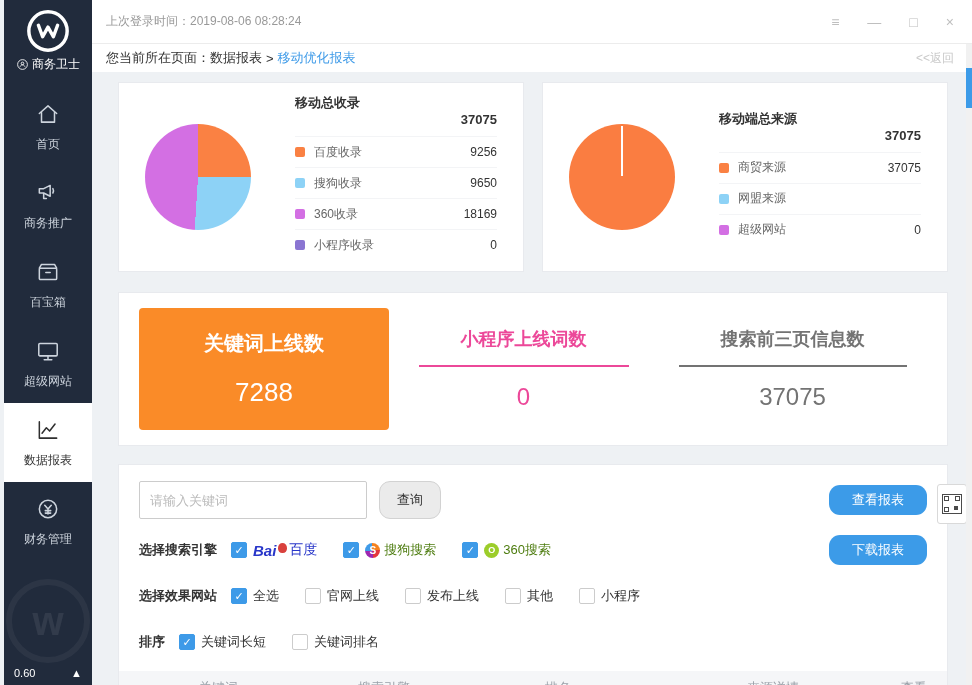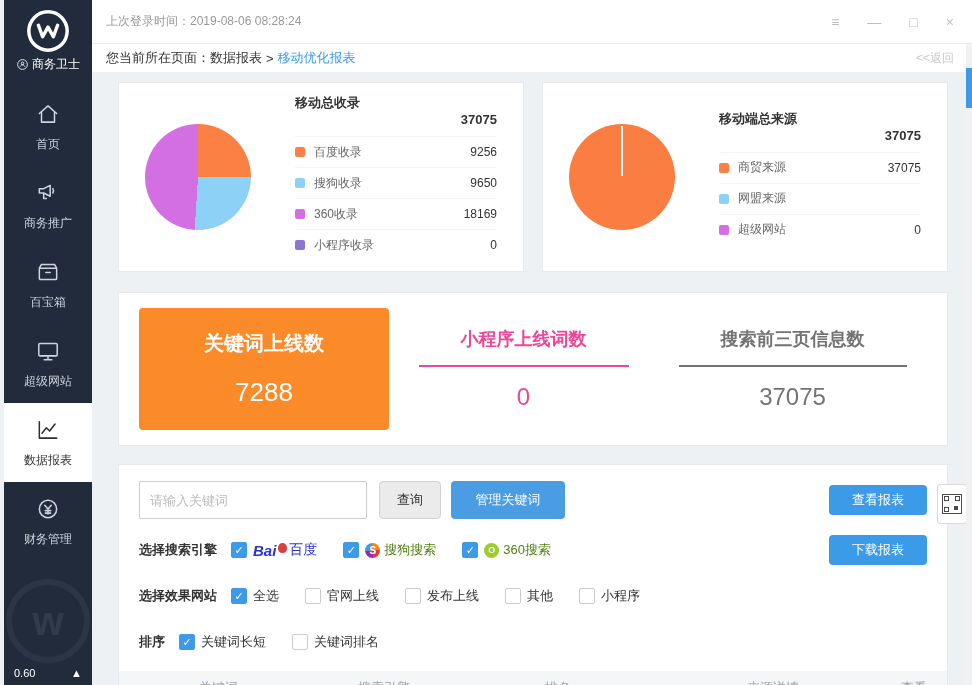--- a/index.html
+++ b/index.html
@@ -58,21 +58,21 @@
   .stat .label { display:inline-block; font-size:18px; font-weight:bold; padding:0 42px 14px; border-bottom:2px solid; }
   .stat .value { font-size:24px; margin-top:16px; }
   .stat.red { color:#ec4899; }
   .stat.blue { color:#737373; }
 
   
   .filter-card { margin-top:18px; padding:16px 20px 0; height:222px; overflow:hidden; }
   .filter-top { display:flex; align-items:center; }
   .kw-input { width:228px; height:38px; border:1px solid #ccc; border-radius:2px; padding:0 10px; font-size:13px; color:#333; font-family:inherit; }
   .kw-input::placeholder { color:#bbb; }
-  .btn { font-family:inherit; font-size:13px; cursor:pointer; border-radius:4px; }
+  .btn { font-family:inherit; font-size:13px; cursor:pointer; border-radius:11px; }
   .btn-query { width:62px; height:38px; background:#ebebeb; border:1px solid #d2d2d2; color:#333; margin-left:12px; }
   .btn-manage { width:114px; height:38px; background:#4a9de3; border:none; color:#fff; margin-left:10px; }
   .btn-right { margin-left:auto; width:98px; height:30px; background:#3c9be8; border:none; color:#fff; }
   .filter-row { display:flex; align-items:center; margin-top:16px; font-size:13px; min-height:30px; }
   .row-label { font-weight:bold; margin-right:14px; }
   .cb-item { display:flex; align-items:center; margin-right:26px; cursor:pointer; }
   .cb { width:16px; height:16px; border:1px solid #ccc; border-radius:2px; background:#fff; display:inline-flex; align-items:center; justify-content:center; margin-right:6px; flex-shrink:0; }
   .cb.checked { background:#3d9ae8; border-color:#3d9ae8; }
   .cb.checked::after { content:"\2713"; color:#fff; font-size:11px; font-weight:bold; }
   .bd-prefix { color:#2836c9; font-weight:bold; font-style:italic; font-size:15px; }
@@ -260,21 +260,20 @@
       <div class="stat blue">
         <div class="label">搜索前三页信息数</div>
         <div class="value">37075</div>
       </div>
     </div>
 
     <div class="card filter-card">
       <div class="filter-top">
         <input class="kw-input" type="text" placeholder="请输入关键词" style="">
         <button class="btn btn-query">查询</button>
-        <button class="btn btn-manage">管理关键词</button>
         <button class="btn btn-right">查看报表</button>
       </div>
 
       <div class="filter-row">
         <span class="row-label">选择搜索引擎</span>
         <span class="cb-item">
           <span class="cb checked"></span>
           <span class="bd-prefix">Bai</span>
           <span class="paw"></span>
           <span class="bd-suffix">百度</span>

